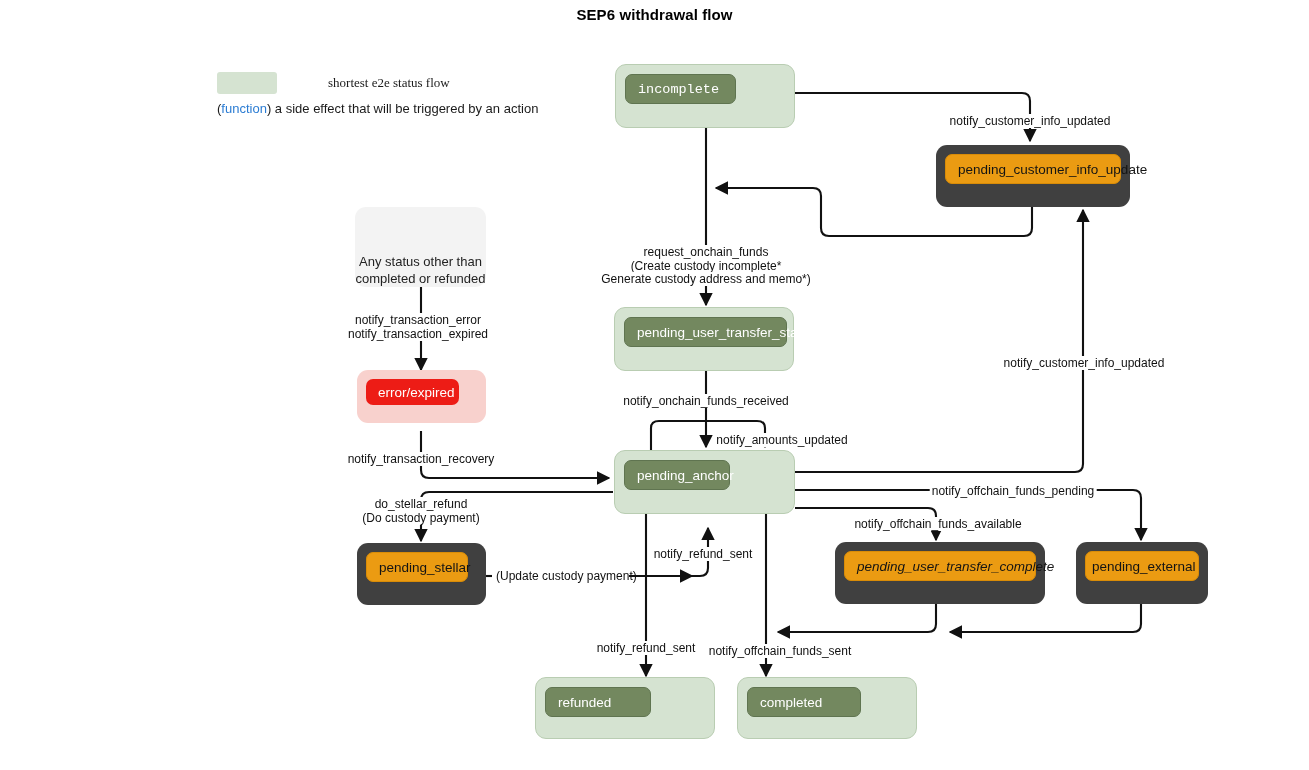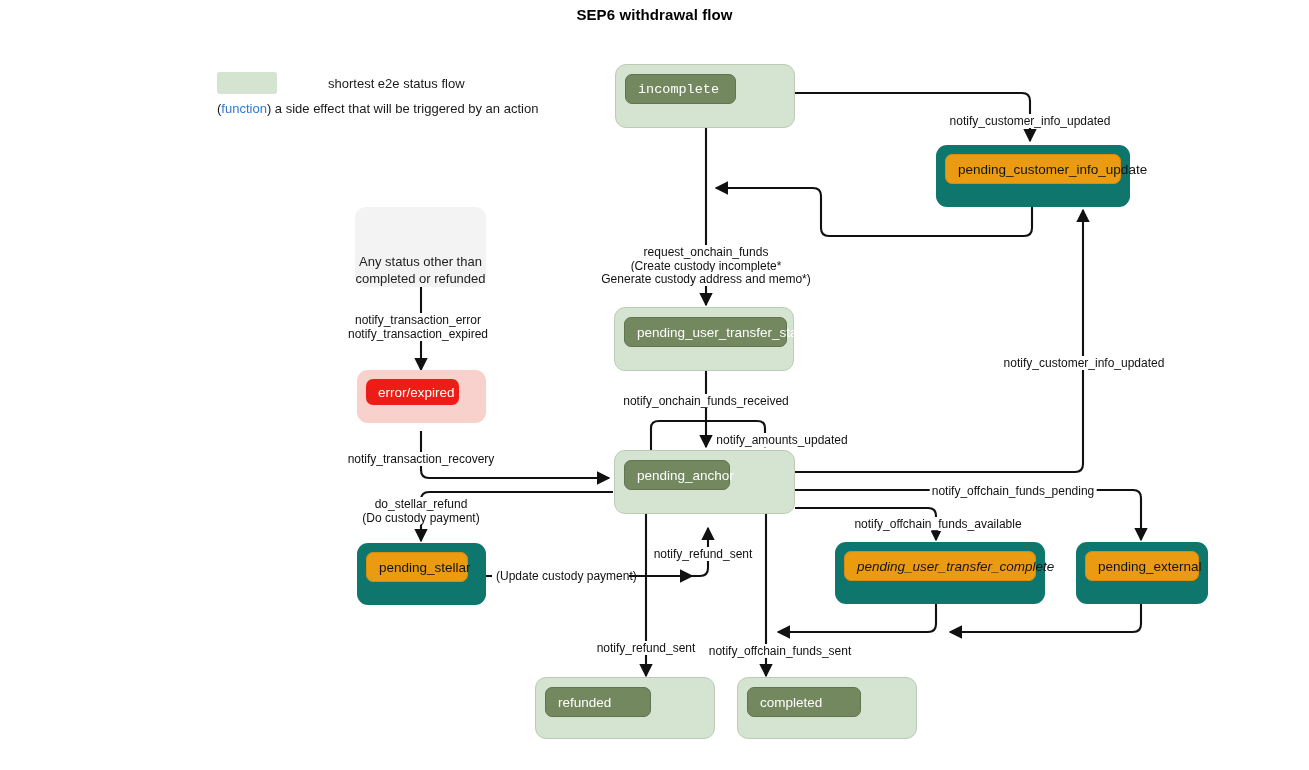--- a/index.html
+++ b/index.html
@@ -9,34 +9,34 @@
 
   .title{position:absolute;left:0;top:6px;width:1309px;text-align:center;
          font-size:15px;font-weight:bold;color:#000;letter-spacing:0.1px;}
 
   
   .legend{position:absolute;left:217px;top:70px;}
   .legend-row{display:flex;align-items:center;height:26px;margin-bottom:5px;}
   .legend-sw{width:60px;height:22px;border-radius:3px;margin-right:0;}
   .legend-sw.green{background:#d5e3d1;}
   .legend-sw.amber{background:#fdefd2;}
-  .legend-txt{font-size:13px;color:#1a1a1a;margin-left:51px;white-space:nowrap;}
+  .legend-txt{font-size:13px;color:#1a1a1a;margin-left:51px;white-space:nowrap;font-family:Liberation Serif, serif;}
   .legend-note{font-size:13px;color:#1a1a1a;white-space:nowrap;margin-top:5px;}
   .fn{color:#2b7cd3;}
 
   
   .node{position:absolute;border-radius:11px;box-sizing:border-box;}
   .node .inner{position:absolute;left:9px;top:9px;border-radius:7px;
         display:flex;align-items:center;padding:0 12px;box-sizing:border-box;
         font-size:13.5px;white-space:nowrap;}
 
   .n-green{background:#d5e3d1;border:1px solid #b9cdb2;}
   .n-green .inner{background:#73885f;color:#ffffff;border:1px solid #5f7450;}
 
-  .n-amber{background:#0f766e;}
+  .n-amber{background:#404040;}
   .n-amber .inner{background:#eb9b12;color:#141414;border:1px solid #d98c07;}
 
   .n-red{background:#f8d1cd;}
   .n-red .inner{background:#ed1c16;color:#ffffff;}
 
   .n-grey{position:absolute;background:#f3f3f3;border-radius:11px;
        display:flex;align-items:flex-end;justify-content:center;
        text-align:center;font-size:13px;color:#222;padding-top:14px;
        line-height:17px;box-sizing:border-box;}
 
@@ -133,21 +133,21 @@
   </div>
 </div>
 
 <div class="node n-amber" style="left:835px;top:542px;width:210px;height:62px;font-style:italic;">
   <div class="inner" style="width:192px;height:30px;">
     <span>pending_user_transfer_complete</span>
   </div>
 </div>
 
 <div class="node n-amber" style="left:1076px;top:542px;width:132px;height:62px;">
-  <div class="inner" style="width:114px;height:30px;">
+  <div class="inner" style="width:114px;height:30px;padding-left:6px;">
     <span>pending_external</span>
   </div>
 </div>
 
 <div class="node n-red" style="left:357px;top:370px;width:129px;height:53px;">
   <div class="inner" style="width:93px;height:26px;">
     <span>error/expired</span>
   </div>
 </div>
 

